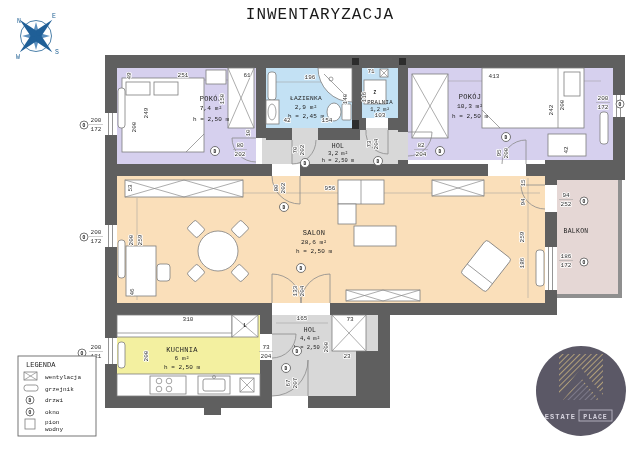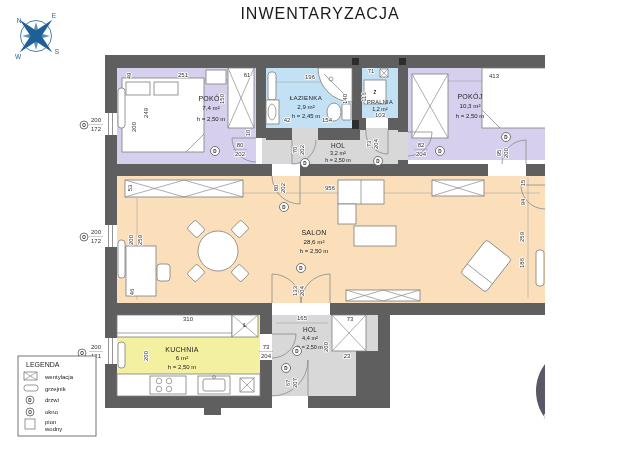--- a/index.html
+++ b/index.html
@@ -1,17 +1,17 @@
 <!DOCTYPE html>
 <html><head>
 <meta charset="utf-8">
 <style>
   html,body{margin:0;padding:0;background:#fff;}
-  #stage{position:relative;width:545px;height:452px;background:#fff;overflow:hidden;
-         font-family:Liberation Sans, sans-serif;}
+  #stage{position:relative;width:640px;height:452px;background:#fff;overflow:hidden;
+         font-family:Liberation Mono, monospace;}
   svg{display:block;}
   .title{font-size:16px;fill:#1a1a1a;letter-spacing:1px;text-anchor:middle;}
   .wall{fill:#5f5f5f;}
   .riser{fill:#2d2d2d;}
   .balcwall{fill:#8f8f8f;}
   .f-purple{fill:#d6d0ee;}
   .f-blue{fill:#c3e1f4;}
   .f-peach{fill:#fadfba;}
   .f-gray{fill:#d8d8d8;}
   .f-yellow{fill:#f3f0a0;}

